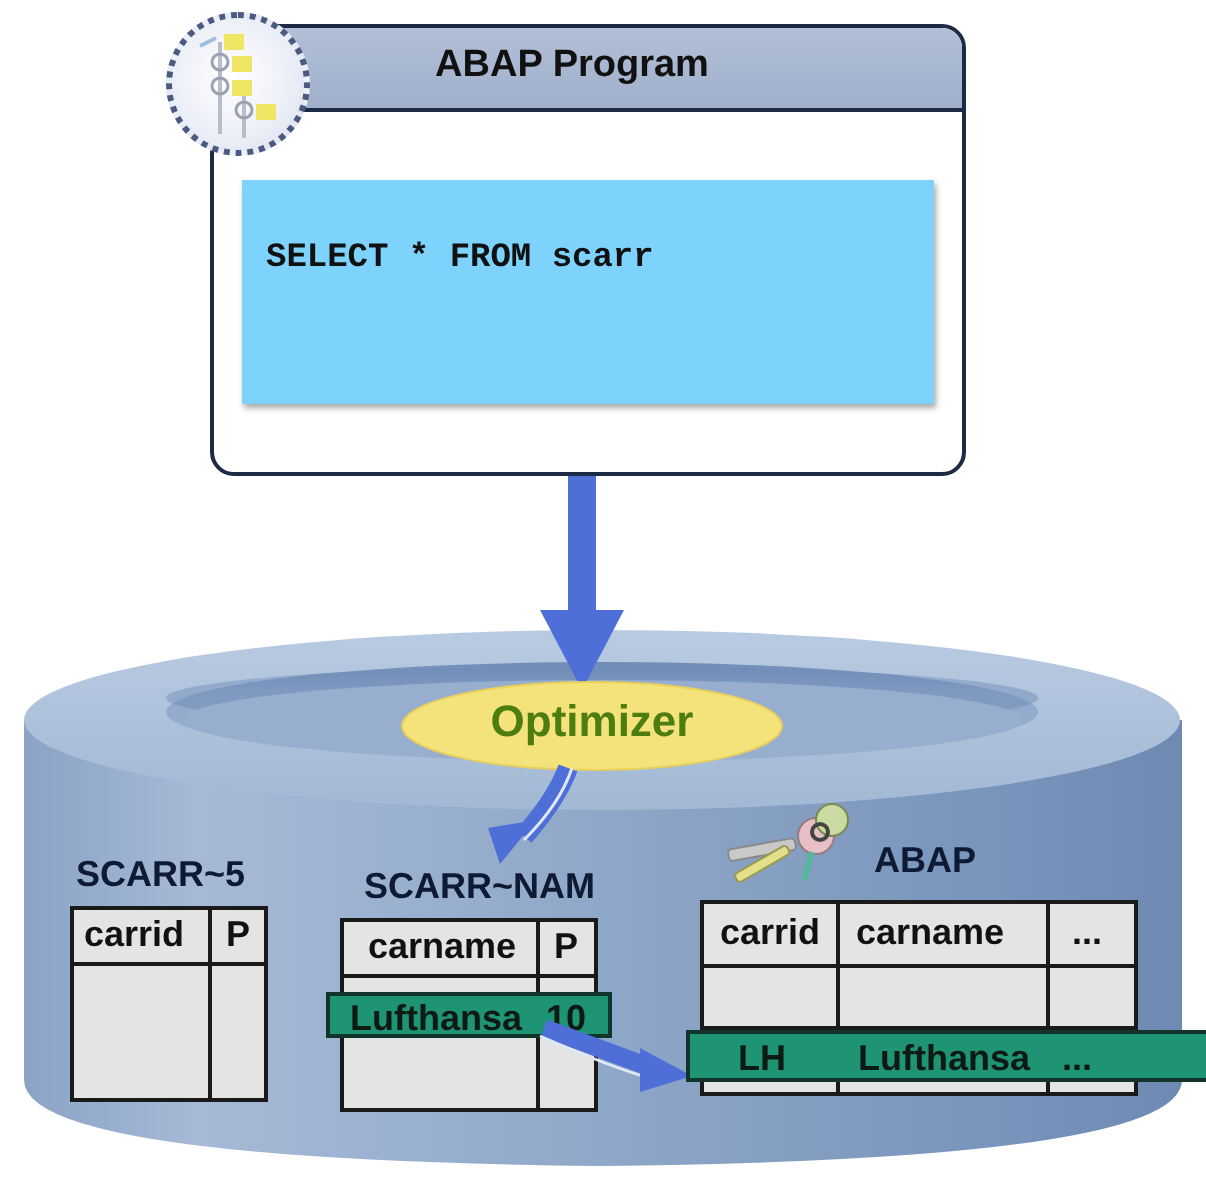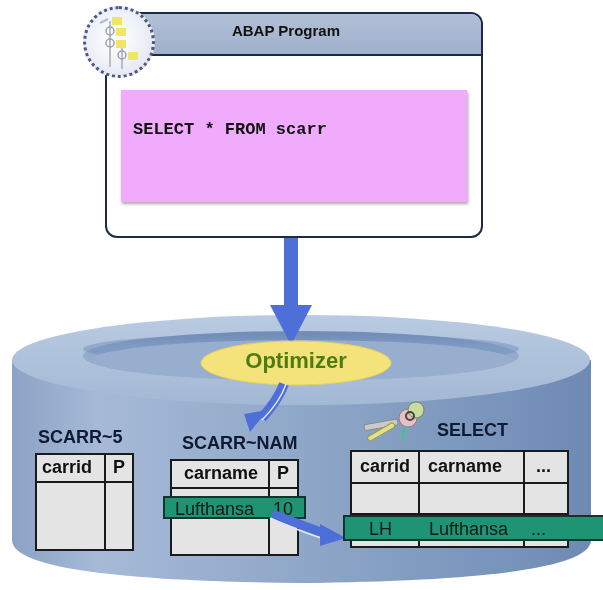--- a/index.html
+++ b/index.html
@@ -2,35 +2,35 @@
 <html><head>
 <meta charset="utf-8">
 <style>
   html, body { margin:0; padding:0; background:#ffffff; }
   body { width:603px; height:590px; position:relative; overflow:hidden; font-family:"Liberation Sans", sans-serif; }
   .abs { position:absolute; }
 
   
   #prog-win { left:105px; top:12px; width:378px; height:226px; border:2px solid #1c2a44; border-radius:12px; background:#fff; box-sizing:border-box; overflow:hidden; }
   #prog-header { left:0; top:0; width:100%; height:42px; background:linear-gradient(#b2c0d6,#9fb0cc); border-bottom:2px solid #1c2a44; box-sizing:border-box; }
-  #prog-title { left:0; right:16px; top:8px; text-align:center; font-weight:bold; font-size:15px; color:#111; }
-  #code-box { left:14px; top:76px; width:346px; height:112px; background:#f0abfc; box-shadow:1px 2px 3px rgba(0,0,0,0.35); }
+  #prog-title { left:0; right:16px; top:8px; text-align:center; font-weight:bold; font-size:19px; color:#111; }
+  #code-box { left:14px; top:76px; width:346px; height:112px; background:#7dd3fc; box-shadow:1px 2px 3px rgba(0,0,0,0.35); }
   .code-line { position:absolute; left:12px; font-family:"Liberation Mono", monospace; font-weight:bold; font-size:17px; color:#111; white-space:pre; }
 
   
   #prog-icon { left:83px; top:6px; width:72px; height:72px; border-radius:50%; border:3px dotted #4a5a80; background:radial-gradient(circle at 45% 45%, #ffffff 0%, #eef0f8 55%, #d8dcec 100%); box-sizing:border-box; z-index:3; }
 
   
   .tbl { position:absolute; border:2px solid #1a1a1a; background:#e4e4e4; box-sizing:border-box; }
   .tbl .hdr { position:absolute; left:0; top:0; right:0; height:26px; border-bottom:2px solid #1a1a1a; }
   .tbl .cell-text { position:absolute; top:2px; font-weight:bold; font-size:18px; color:#111; }
   .tbl .vline { position:absolute; top:0; bottom:0; width:2px; background:#1a1a1a; }
   .tbl .hline { position:absolute; left:0; right:0; height:2px; background:#1a1a1a; }
   .tbl-label { position:absolute; font-weight:bold; font-size:18px; color:#0e1a33; }
-  .hl-row { position:absolute; background:#1f9474; border:2px solid #12352b; box-sizing:border-box; font-weight:normal; font-size:18px; color:#0d1a14; }
+  .hl-row { position:absolute; background:#1f9474; border:2px solid #12352b; box-sizing:border-box; font-weight:bold; font-size:18px; color:#0d1a14; }
   .hl-row span { position:absolute; top:1px; }
 </style>
 </head>
 <body>
 
 <svg class="abs" style="left:0;top:0;" width="603" height="590">
   <defs>
     <linearGradient id="bodyGrad" x1="0" x2="1" y1="0" y2="0">
       <stop offset="0" stop-color="#8ba3c6"></stop>
       <stop offset="0.15" stop-color="#a6bad7"></stop>
@@ -126,21 +126,21 @@
 
 <svg class="abs" style="left:360px;top:400px;" width="70" height="50">
   <rect x="4" y="22" width="34" height="6" rx="2" fill="#c9c9c9" stroke="#8a8a8a" stroke-width="1" transform="rotate(-10 20 25)"></rect>
   <rect x="6" y="30" width="30" height="5" rx="2" fill="#e2e08a" stroke="#9a9a50" stroke-width="1" transform="rotate(-30 20 32)"></rect>
   <circle cx="48" cy="18" r="9" fill="#e7c0c6" stroke="#9a7a80" stroke-width="1"></circle>
   <circle cx="56" cy="10" r="8" fill="#c8dba0" stroke="#7a8a50" stroke-width="1"></circle>
   <circle cx="50" cy="16" r="4" fill="none" stroke="#444" stroke-width="2"></circle>
   <line x1="46" y1="26" x2="42" y2="40" stroke="#55b89a" stroke-width="3"></line>
 </svg>
 
-<div class="tbl-label" style="left:437px;top:420px;">SELECT</div>
+<div class="tbl-label" style="left:437px;top:420px;">ABAP</div>
 <div class="tbl" style="left:350px;top:450px;width:219px;height:98px;">
   <div class="hdr" style="height:30px;"></div>
   <div class="hline" style="top:61px;"></div>
   <div class="vline" style="left:66px;"></div>
   <div class="vline" style="left:171px;"></div>
   <div class="cell-text" style="left:8px;top:4px;">carrid</div>
   <div class="cell-text" style="left:76px;top:4px;">carname</div>
   <div class="cell-text" style="left:184px;top:4px;">...</div>
 </div>
 <div class="hl-row" style="left:343px;top:515px;width:270px;height:26px;">

